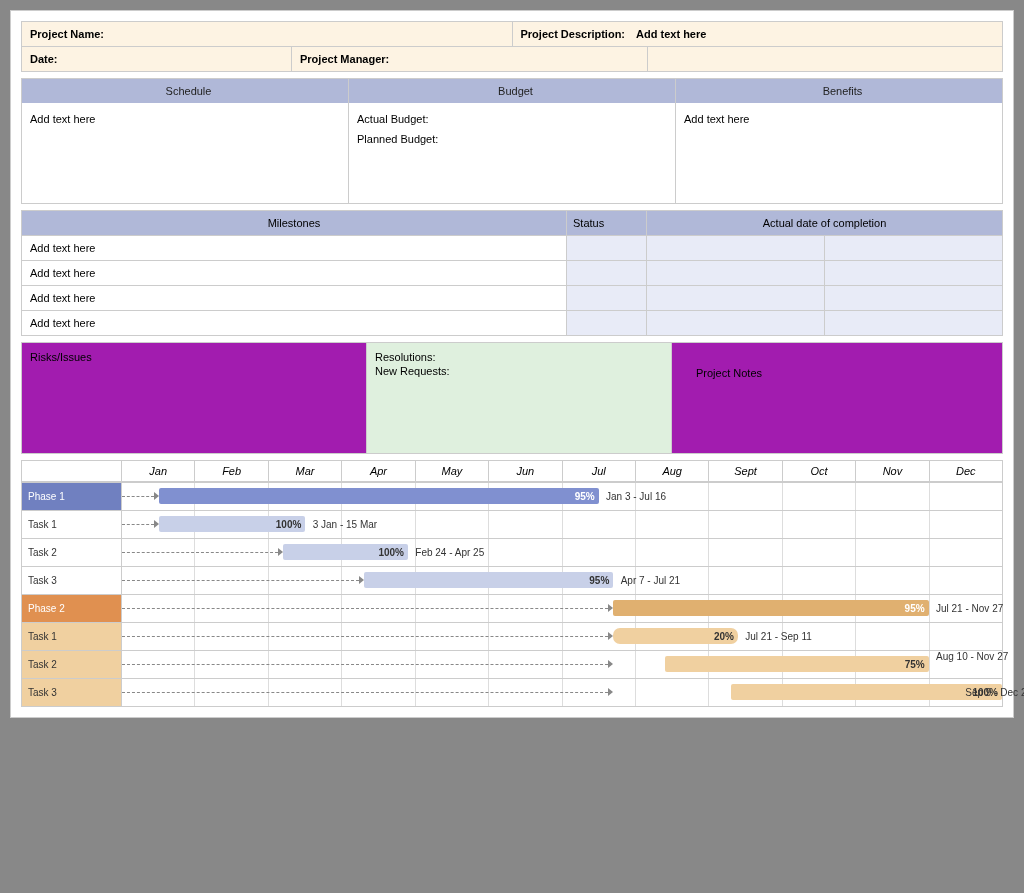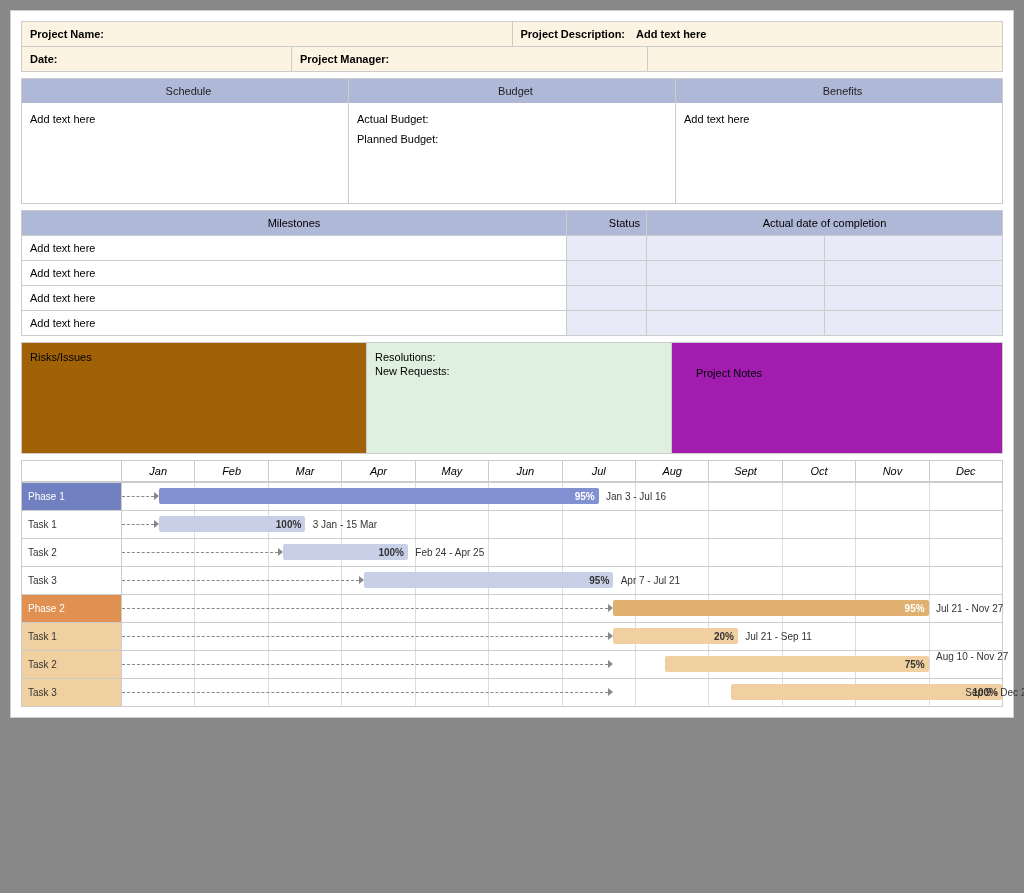--- a/index.html
+++ b/index.html
@@ -22,32 +22,32 @@
     .sbb-header-cell { flex: 1; text-align: center; padding: 6px; border-right: 1px solid #ccc; font-weight: normal; color: #222; margin-left: 7px; }
     .sbb-header-cell:last-child { border-right: none; }
     .sbb-body-row { display: flex; }
     .sbb-body-cell { flex: 1; padding: 10px 8px; border-right: 1px solid #ccc; min-height: 100px; vertical-align: top; }
     .sbb-body-cell:last-child { border-right: none; }
 
     
     .milestones-section { border: 1px solid #ccc; margin-bottom: 6px; }
     .milestones-header-row { display: flex; background: #b0b8d8; }
     .ms-h-milestones { flex: 0 0 545px; text-align: center; padding: 6px; border-right: 1px solid #ccc; }
-    .ms-h-status { flex: 0 0 80px; text-align: right; padding: 6px; border-right: 1px solid #ccc; }
+    .ms-h-status { flex: 0 0 80px; text-align: left; padding: 6px; border-right: 1px solid #ccc; }
     .ms-h-target { flex: 1; text-align: center; padding: 6px; border-right: 1px solid #ccc; }
     .ms-h-actual { flex: 1; text-align: center; padding: 6px; }
     .ms-data-row { display: flex; border-top: 1px solid #ccc; }
     .ms-d-milestone { flex: 0 0 545px; padding: 6px 8px; border-right: 1px solid #ccc; }
     .ms-d-status { flex: 0 0 80px; padding: 6px 8px; border-right: 1px solid #ccc; background: #e8ebf7; }
     .ms-d-target { flex: 1; padding: 6px 8px; border-right: 1px solid #ccc; background: #e8ebf7; }
     .ms-d-actual { flex: 1; padding: 6px 8px; background: #e8ebf7; }
 
     
     .rrn-section { display: flex; margin-bottom: 6px; border: 1px solid #ccc; }
-    .rrn-risks { flex: 0 0 345px; background: #a16207; padding: 8px; border-right: 1px solid #ccc; min-height: 110px; }
+    .rrn-risks { flex: 0 0 345px; background: #a21caf; padding: 8px; border-right: 1px solid #ccc; min-height: 110px; }
     .rrn-resolutions { flex: 1; background: #dff0de; padding: 8px; border-right: 1px solid #ccc; }
     .rrn-notes { flex: 0 0 330px; background: #a21caf; padding: 24px; }
 
     
     .gantt-section { border: 1px solid #ccc; }
     .gantt-header { display: flex; background: #fff; border-bottom: 1px solid #ccc; }
     .gantt-label-col { width: 100px; border-right: 1px solid #ccc; }
     .gantt-months { flex: 1; display: flex; font-style: italic; }
     .gantt-month { flex: 1; text-align: center; padding: 4px 0; border-right: 1px solid #ccc; font-size: 11px; }
     .gantt-month:last-child { border-right: none; }
@@ -310,21 +310,21 @@
               <div class="month-col"></div>
               <div class="month-col"></div>
               <div class="month-col"></div>
               <div class="month-col"></div>
               <div class="month-col"></div>
             </div>
             <div style="position: absolute; top: 12px; left: 0%; width: 55.83%; height: 2px; display: flex; align-items: center;">
               <div style="flex: 1 1 0%; border-top: 1px dashed rgb(136, 136, 136);"></div>
               <div style="width: 0px; height: 0px; border-top: 4px solid transparent; border-bottom: 4px solid transparent; border-left: 5px solid rgb(136, 136, 136); flex-shrink: 0;"></div>
             </div>
-            <div style="position: absolute; top: 5px; height: 16px; left: 55.83%; width: 14.17%; background: rgb(240, 208, 160); border-radius: 2px; display: flex; align-items: center; justify-content: flex-end; padding-right: 4px; font-size: 10px; color: rgb(51, 51, 51); font-weight: bold; overflow: visible; white-space: nowrap;">20%</div>
+            <div style="position: absolute; top: 5px; height: 16px; left: 55.83%; width: 14.17%; background: rgb(240, 208, 160); border-radius: 7px; display: flex; align-items: center; justify-content: flex-end; padding-right: 4px; font-size: 10px; color: rgb(51, 51, 51); font-weight: bold; overflow: visible; white-space: nowrap;">20%</div>
             <div style="position: absolute; top: 8px; left: 70.83%; font-size: 10px; color: rgb(51, 51, 51); white-space: nowrap;">Jul 21 - Sep 11</div>
           </div>
         </div>
         <div class="gantt-row">
           <div class="gantt-row-label" style="background: rgb(240, 208, 160); color: rgb(51, 51, 51); font-size: 10px;">Task  2</div>
           <div class="gantt-row-content">
             <div class="month-grid">
               <div class="month-col"></div>
               <div class="month-col"></div>
               <div class="month-col"></div>

